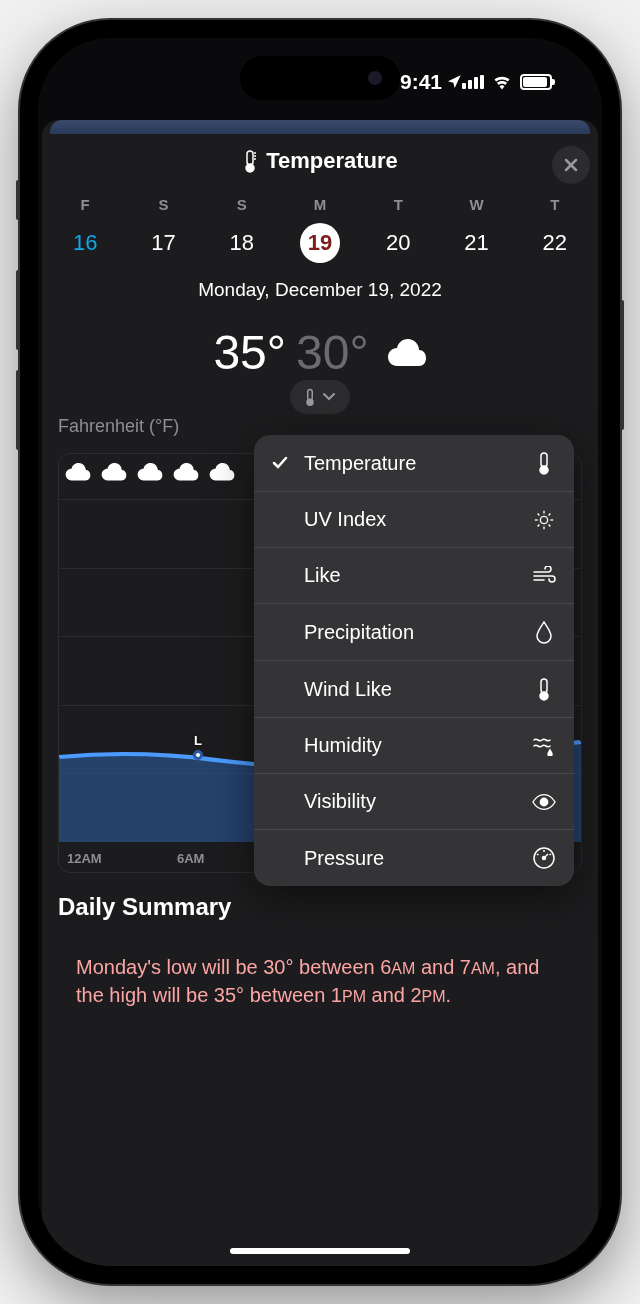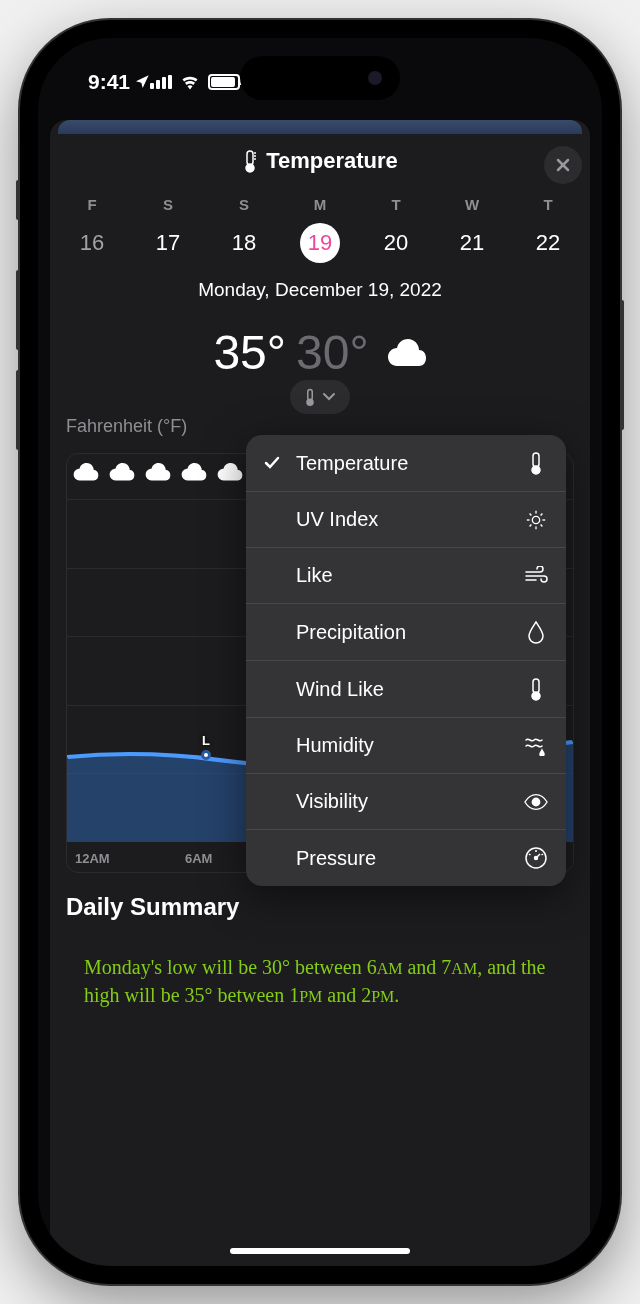--- a/index.html
+++ b/index.html
@@ -64,21 +64,21 @@
       top: 50%;
       transform: translateY(-50%);
       width: 14px;
       height: 14px;
       background: #1a1a2a;
       border-radius: 50%;
     }
     .status-bar {
       height: 70px;
       display: flex;
-      justify-content: flex-start;
+      justify-content: flex-end;
       align-items: center;
       padding: 18px 50px 0;
       color: #fff;
     }
     .status-left {
       display: flex;
       align-items: center;
       gap: 4px;
       font-size: 21px;
       font-weight: 600;
@@ -124,21 +124,21 @@
     .battery-fill {
       position: absolute;
       left: 1px;
       top: 1px;
       bottom: 1px;
       width: 85%;
       background: #fff;
       border-radius: 2px;
     }
     .modal {
-      margin: 12px 12px 0;
+      margin: 12px 4px 0;
       background: #1c1c1e;
       border-radius: 16px 16px 0 0;
       padding-bottom: 100px;
       height: calc(100% - 82px);
       overflow: hidden;
       position: relative;
     }
     .weather-banner {
       height: 14px;
       background: linear-gradient(180deg, #3a4a6a 0%, #2a3a5a 100%);
@@ -195,22 +195,22 @@
       font-size: 22px;
       font-weight: 400;
       color: #fff;
       width: 40px;
       height: 40px;
       display: flex;
       align-items: center;
       justify-content: center;
       border-radius: 50%;
     }
-    .day-col.today-past .day-num { color: #a3a3a3; }
-    .day-col.selected .day-num { background: #fff; color: #ec4899; font-weight: 400; }
+    .day-col.today-past .day-num { color: #0ea5e9; }
+    .day-col.selected .day-num { background: #fff; color: #7f1d1d; font-weight: 700; }
     .date-line {
       text-align: center;
       color: #fff;
       font-size: 19px;
       padding-bottom: 24px;
     }
     .main-content {
       padding: 0 16px;
     }
     .temp-row {
@@ -338,24 +338,23 @@
     .summary-title {
       color: #fff;
       font-size: 24px;
       font-weight: 700;
       margin: 20px 0 14px;
     }
     .summary-box {
       background: #1c1c1e;
       border-radius: 14px;
       padding: 18px;
-      color: #84cc16;
+      color: #fca5a5;
       font-size: 20px;
       line-height: 1.4;
-      font-family: Liberation Serif, serif;
     }
     
     .home-indicator {
       position: absolute;
       bottom: 12px;
       left: 50%;
       transform: translateX(-50%);
       width: 180px;
       height: 6px;
       background: #fff;

